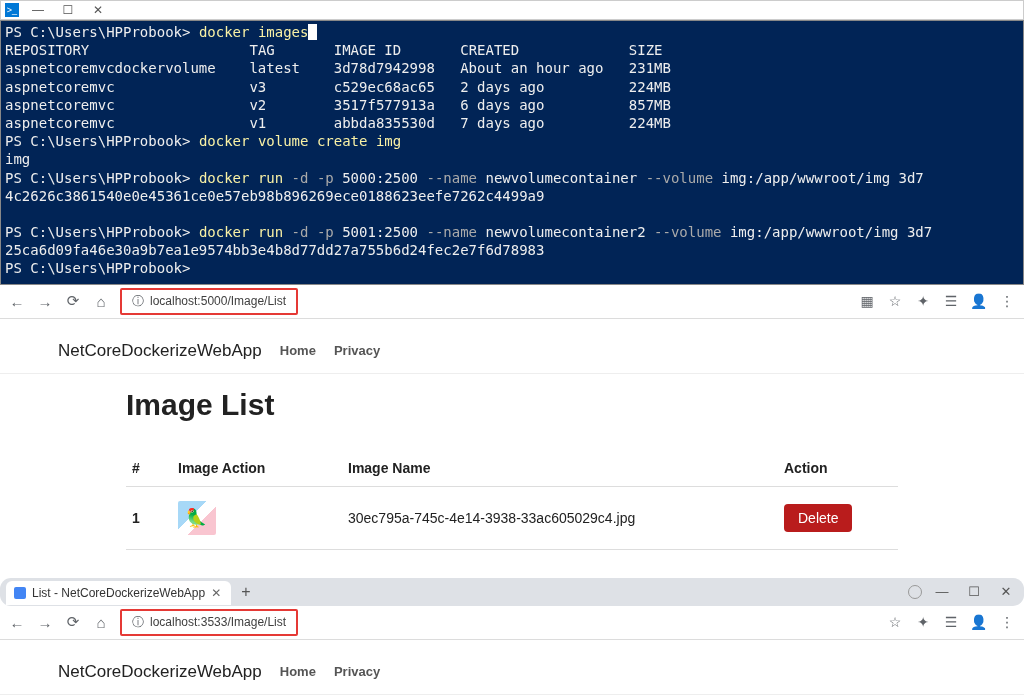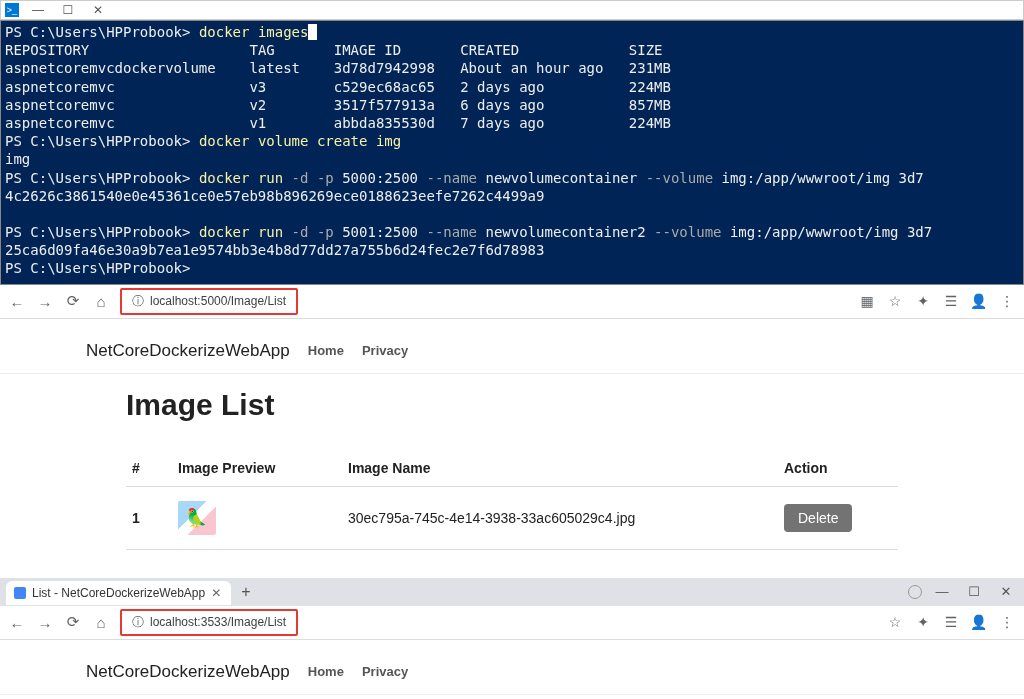--- a/index.html
+++ b/index.html
@@ -21,33 +21,33 @@
 .nav-btn { width: 18px; height: 18px; color: #5f6368; display:flex;align-items:center;justify-content:center; font-size:15px;}
 .addr-outline { border: 2px solid #e53935; border-radius:2px; padding:0; display:flex; }
 .address-bar { flex: 0 0 auto; display: flex; align-items: center; gap: 6px; border-radius: 14px; padding: 3px 10px; background:#fff; font-size: 12px; color:#5f6368; }
 .address-bar .lock { font-size: 12px; color:#5f6368; }
 .address-bar .url { color: #404040; }
 .browser-toolbar .spacer { flex: 1; }
 .tbicon { width: 18px; height: 18px; color:#5f6368; display:flex;align-items:center;justify-content:center; font-size:14px;}
 
 
 .page { padding: 12px 0 20px 0; }
-.nav { display: flex; align-items: center; gap: 18px; padding: 10px 0 12px 86px; border-bottom:1px solid #eee;}
+.nav { display: flex; align-items: center; gap: 18px; padding: 10px 0 12px 58px; border-bottom:1px solid #eee;}
 .nav .brand { font-size: 17px; color: #222;}
 .nav .link { font-size: 13px; color: #555; font-weight: bold; }
 .pg-body { padding: 14px 126px 8px 126px; }
 .pg-title { font-size: 30px; font-weight: 700; color: #222; margin-bottom: 28px;}
 table.list { width: 100%; border-collapse: collapse; font-size: 14px;}
 table.list th { text-align: left; color:#222; font-weight:700; padding: 10px 6px; border-bottom: 1px solid #ddd; }
 table.list td { padding: 14px 6px; border-bottom: 1px solid #ddd; vertical-align: middle; color:#222;}
 .thumb { width: 38px; height: 34px; background: linear-gradient(135deg,#a7d8f7 40%, #fff 40% 60%, #f9c5d0 60%); border-radius:2px; display:flex;align-items:center;justify-content:center; font-size:18px;}
-.btn-del { background:#737373; color:#fff; border:none; border-radius:4px; padding:6px 14px; font-size:14px; }
+.btn-del { background:#b91c1c; color:#fff; border:none; border-radius:4px; padding:6px 14px; font-size:14px; }
 
 
-.chrome-top { display:flex; align-items:center; background:#dee1e6; padding:0 6px; height:28px; font-size:12px;}
+.chrome-top { display:flex; align-items:center; background:#dee1e6; padding:0 6px; height:28px; font-size:12px;border-radius:11px;}
 .tab { background:#fff; border-radius:6px 6px 0 0; padding: 5px 10px 5px 8px; display:flex; align-items:center; gap:6px; font-size:12px; color:#333; margin-top:2px;}
 .tab .favicon { width:12px;height:12px;background:#4285f4;border-radius:2px; }
 .tab .close { color:#666; font-size:12px; }
 .newtab { margin-left:10px; color:#555; font-size:16px; }
 .chrome-winbtns { margin-left:auto; display:flex; gap:8px; align-items:center;}
 .chrome-winbtn { width:24px; text-align:center; color:#555; font-size:13px;}
 .circle { width:14px;height:14px;border:1px solid #999;border-radius:50%;}
 </style>
 </head>
 <body>
@@ -99,21 +99,21 @@
     <span class="brand">NetCoreDockerizeWebApp</span>
     <span class="link">Home</span>
     <span class="link">Privacy</span>
   </div>
   <div class="pg-body">
     <div class="pg-title">Image List</div>
     <table class="list">
       <thead>
           <tr>
         <th style="width:46px">#</th>
-        <th style="width:170px">Image Preview</th>
+        <th style="width:170px">Image Action</th>
         <th>Image Name</th>
         <th style="width:120px">Action</th>
       </tr>
         </thead>
       <tbody>
           <tr>
         <td style="font-weight:700">1</td>
         <td>
               <div class="thumb">🦜</div>
             </td>

